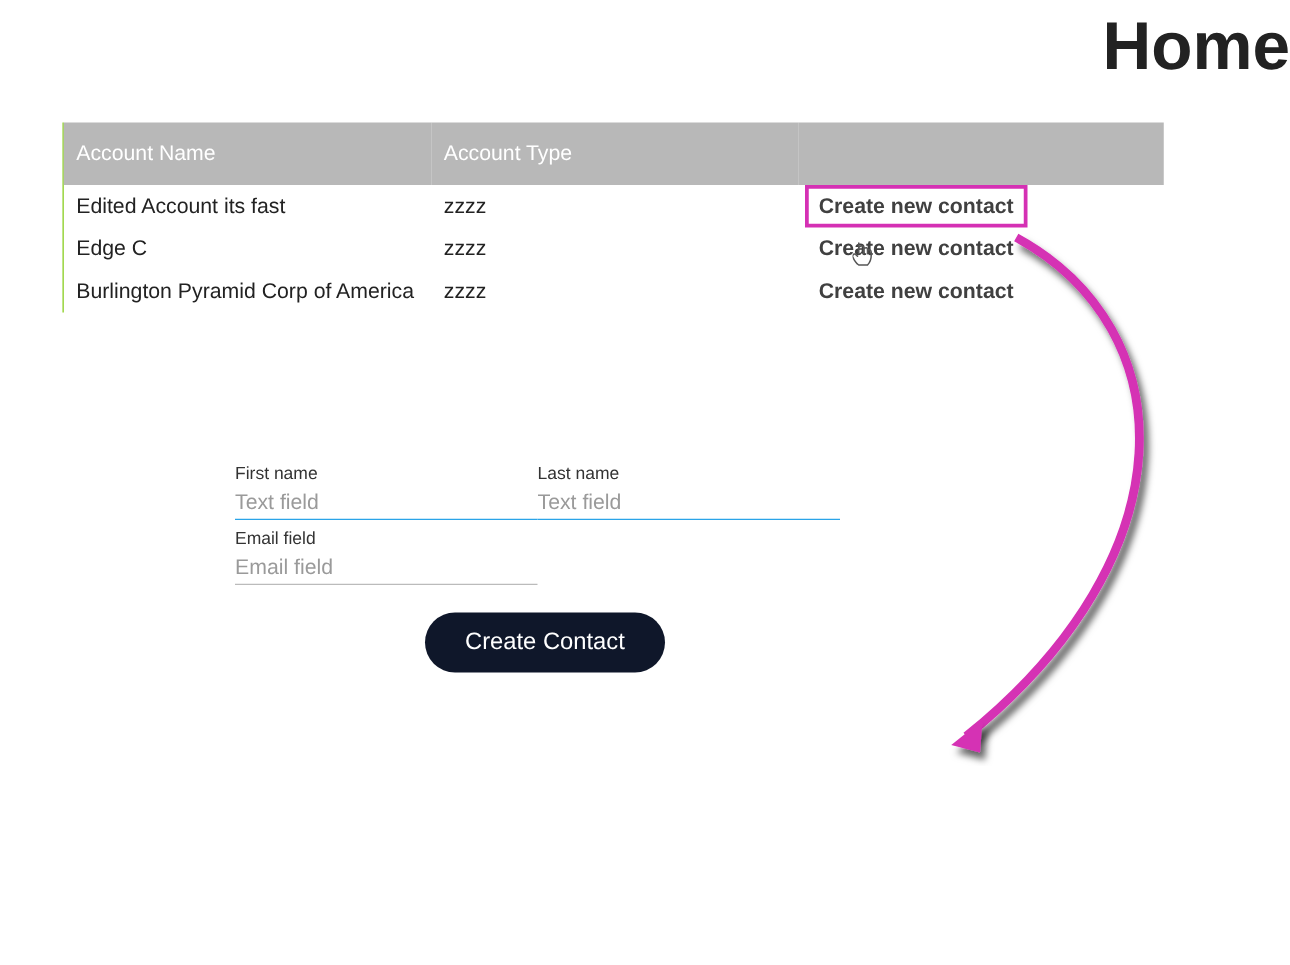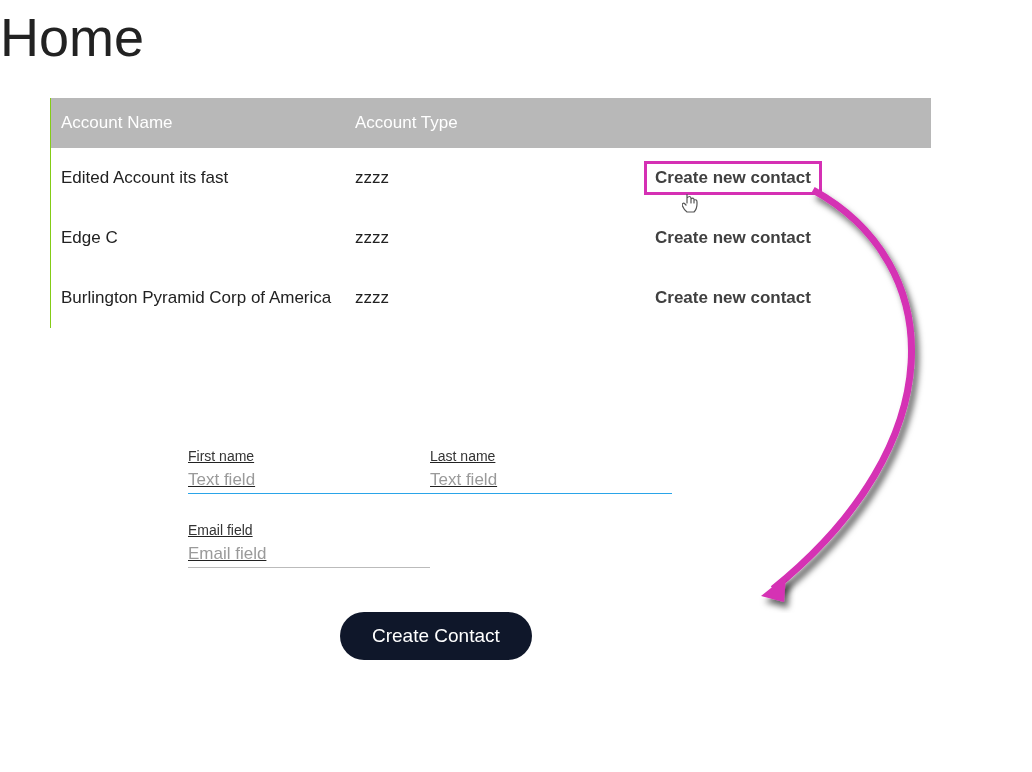--- a/index.html
+++ b/index.html
@@ -7,23 +7,23 @@
     margin: 0;
     padding: 0;
     width: 1032px;
     height: 772px;
     font-family: "Segoe UI", "Helvetica Neue", Arial, sans-serif;
     background: #fff;
     color: #222;
     overflow: hidden;
   }
   h1.page-title {
-    text-align: left;
+    text-align: right;
     font-size: 54px;
-    font-weight: 400;
+    font-weight: 700;
     margin: 6px 0 30px 0;
     color: #222;
   }
 
   .table-wrap {
     position: relative;
     width: 1029px;
     margin-left: 50px;
     border-left: 1px solid #84cc16;
   }
@@ -37,21 +37,21 @@
     color: #fff;
     height: 50px;
   }
   thead th {
     text-align: left;
     font-weight: 400;
     padding: 0 10px;
     font-size: 17px;
   }
   tbody td {
-    padding: 18px 10px;
+    padding: 5px 10px;
     color: #222;
     vertical-align: middle;
   }
   th.col-name, td.col-name { width: 294px; }
   th.col-type, td.col-type { width: 294px; }
   th.col-action, td.col-action { width: 292px; text-align: left; }
   .create-link {
     color: #404040;
     cursor: pointer;
     display: inline-block;
@@ -84,22 +84,21 @@
 
   
   .form-wrap {
     width: 500px;
     margin: 120px 0 0 188px;
     position: relative;
   }
   .row {
     display: flex;
     gap: 0;
-    margin-bottom: 28px;
-    text-decoration: underline;
+    margin-bottom: 6px;
   }
   .field {
     display: flex;
     flex-direction: column;
   }
   .field.first { width: 242px; }
   .field.last  { width: 242px; }
   .field.email { width: 242px; }
   .field label {
     font-size: 14px;

